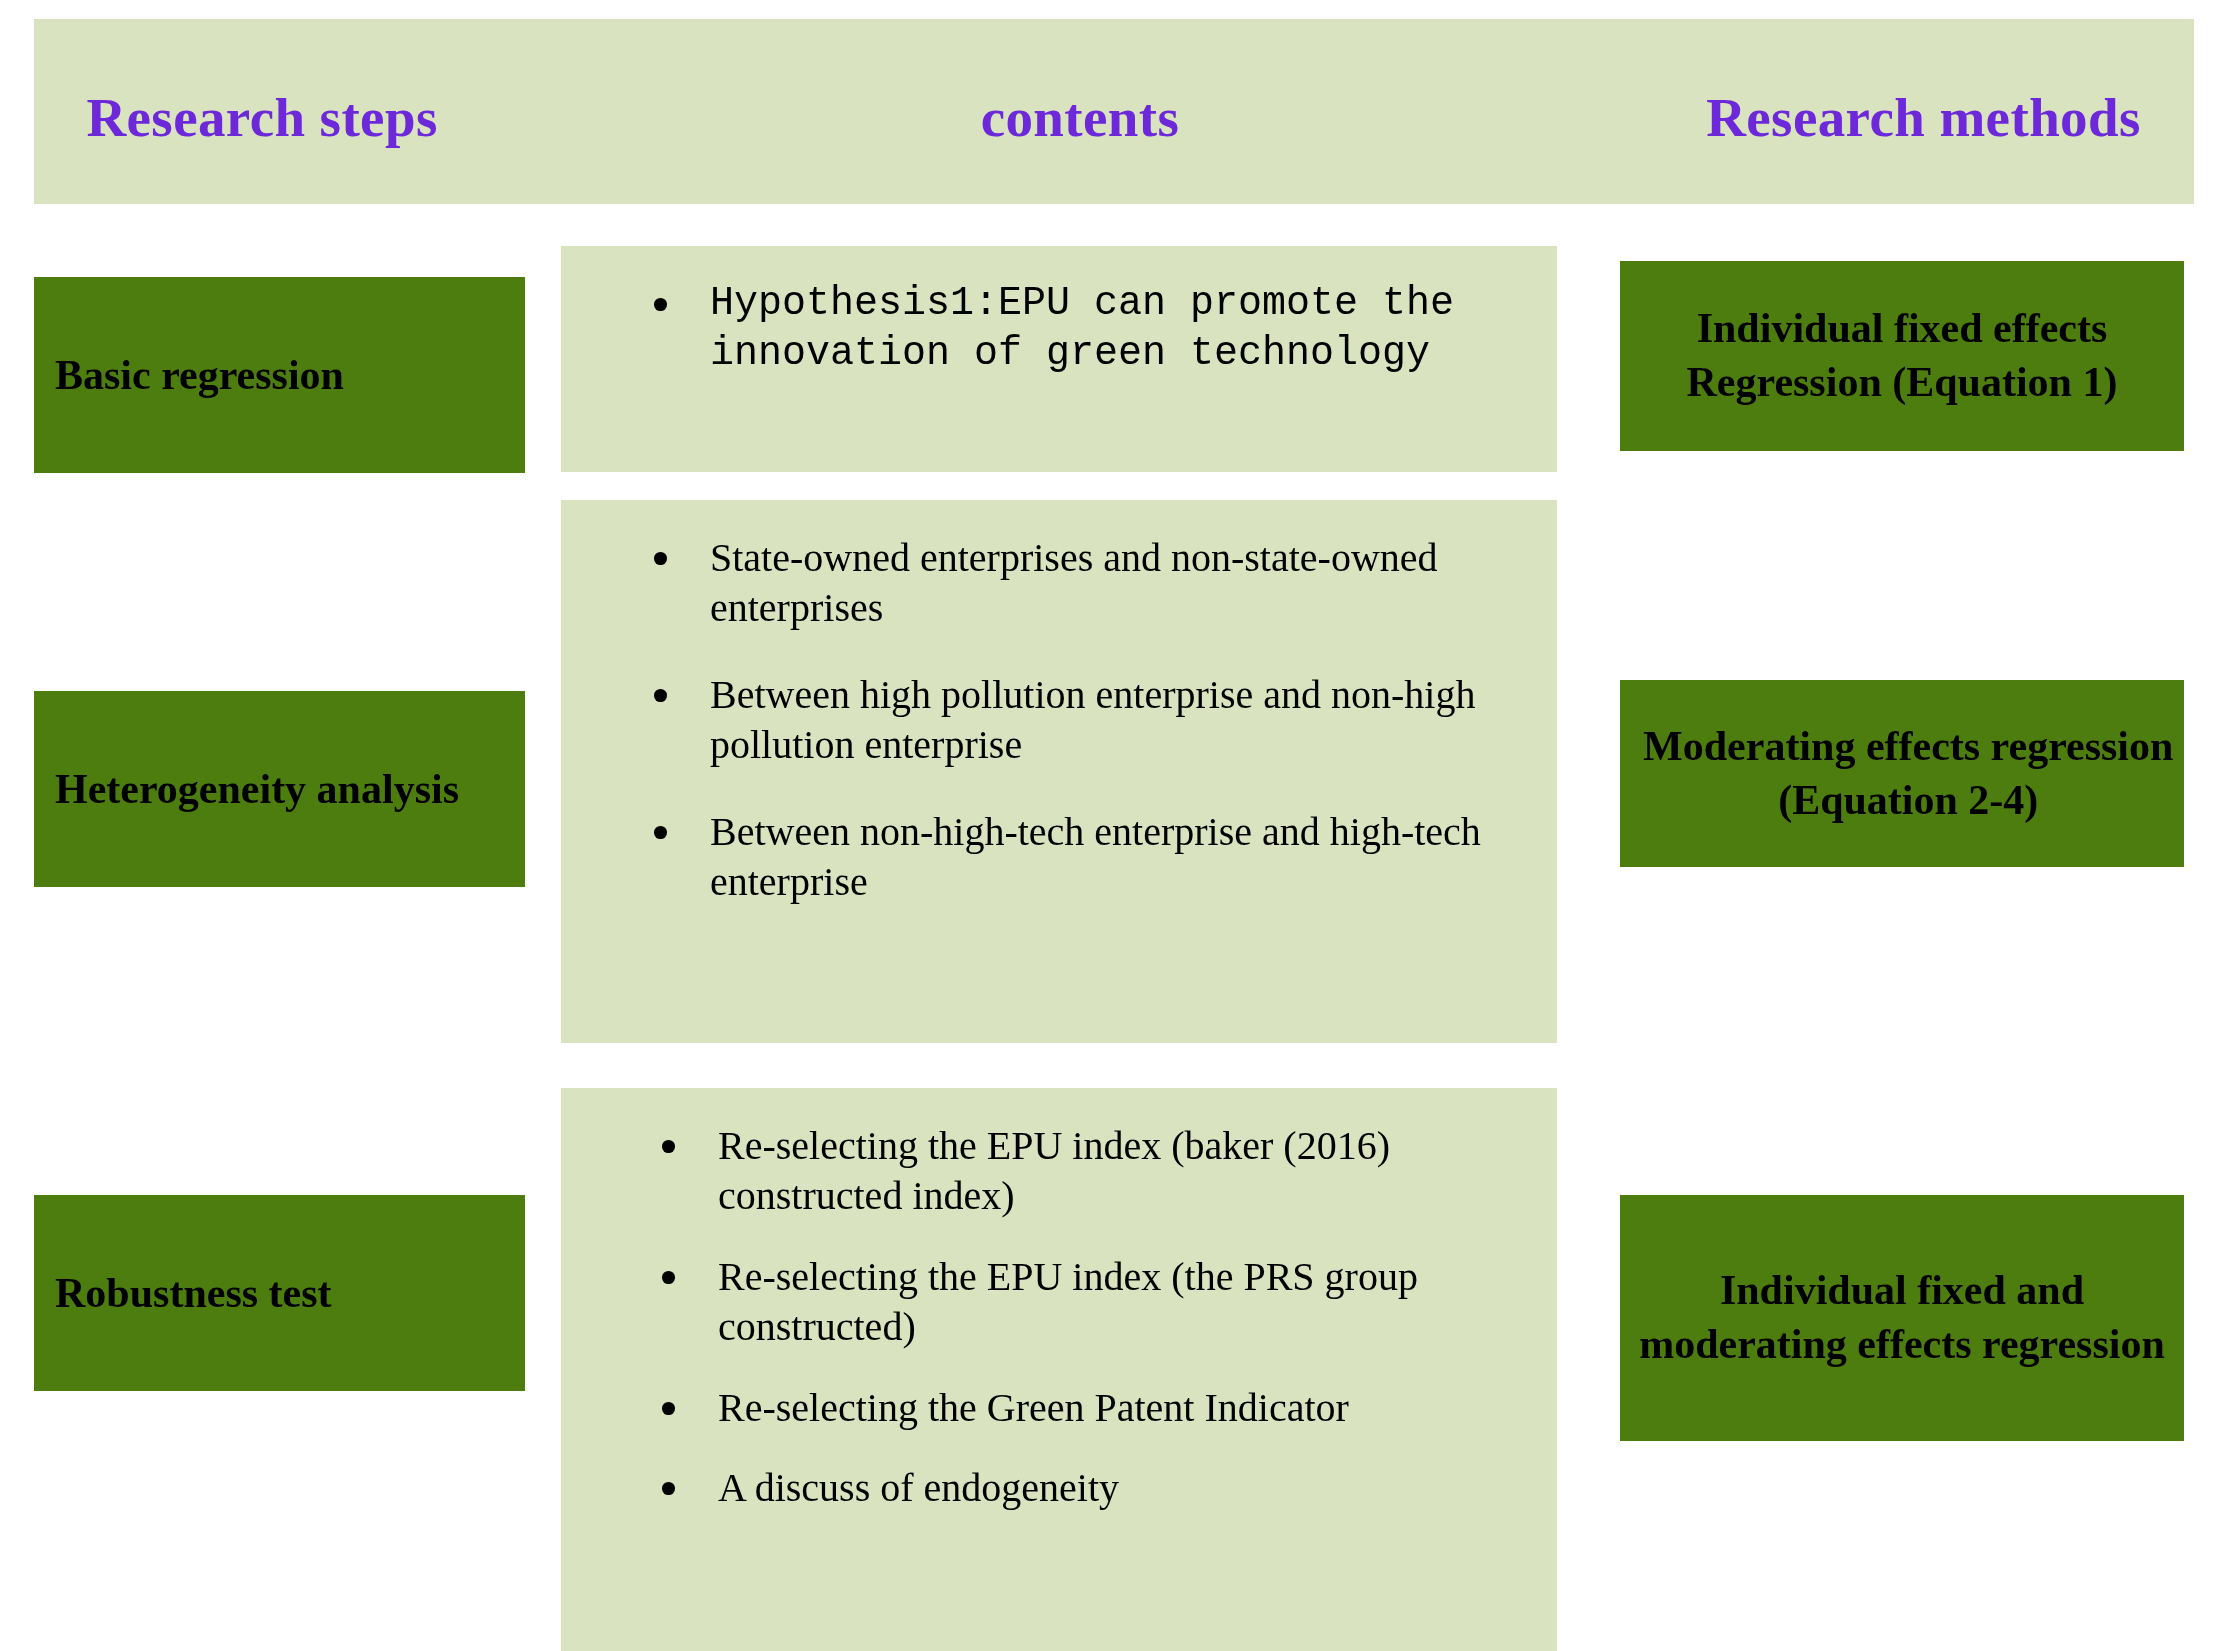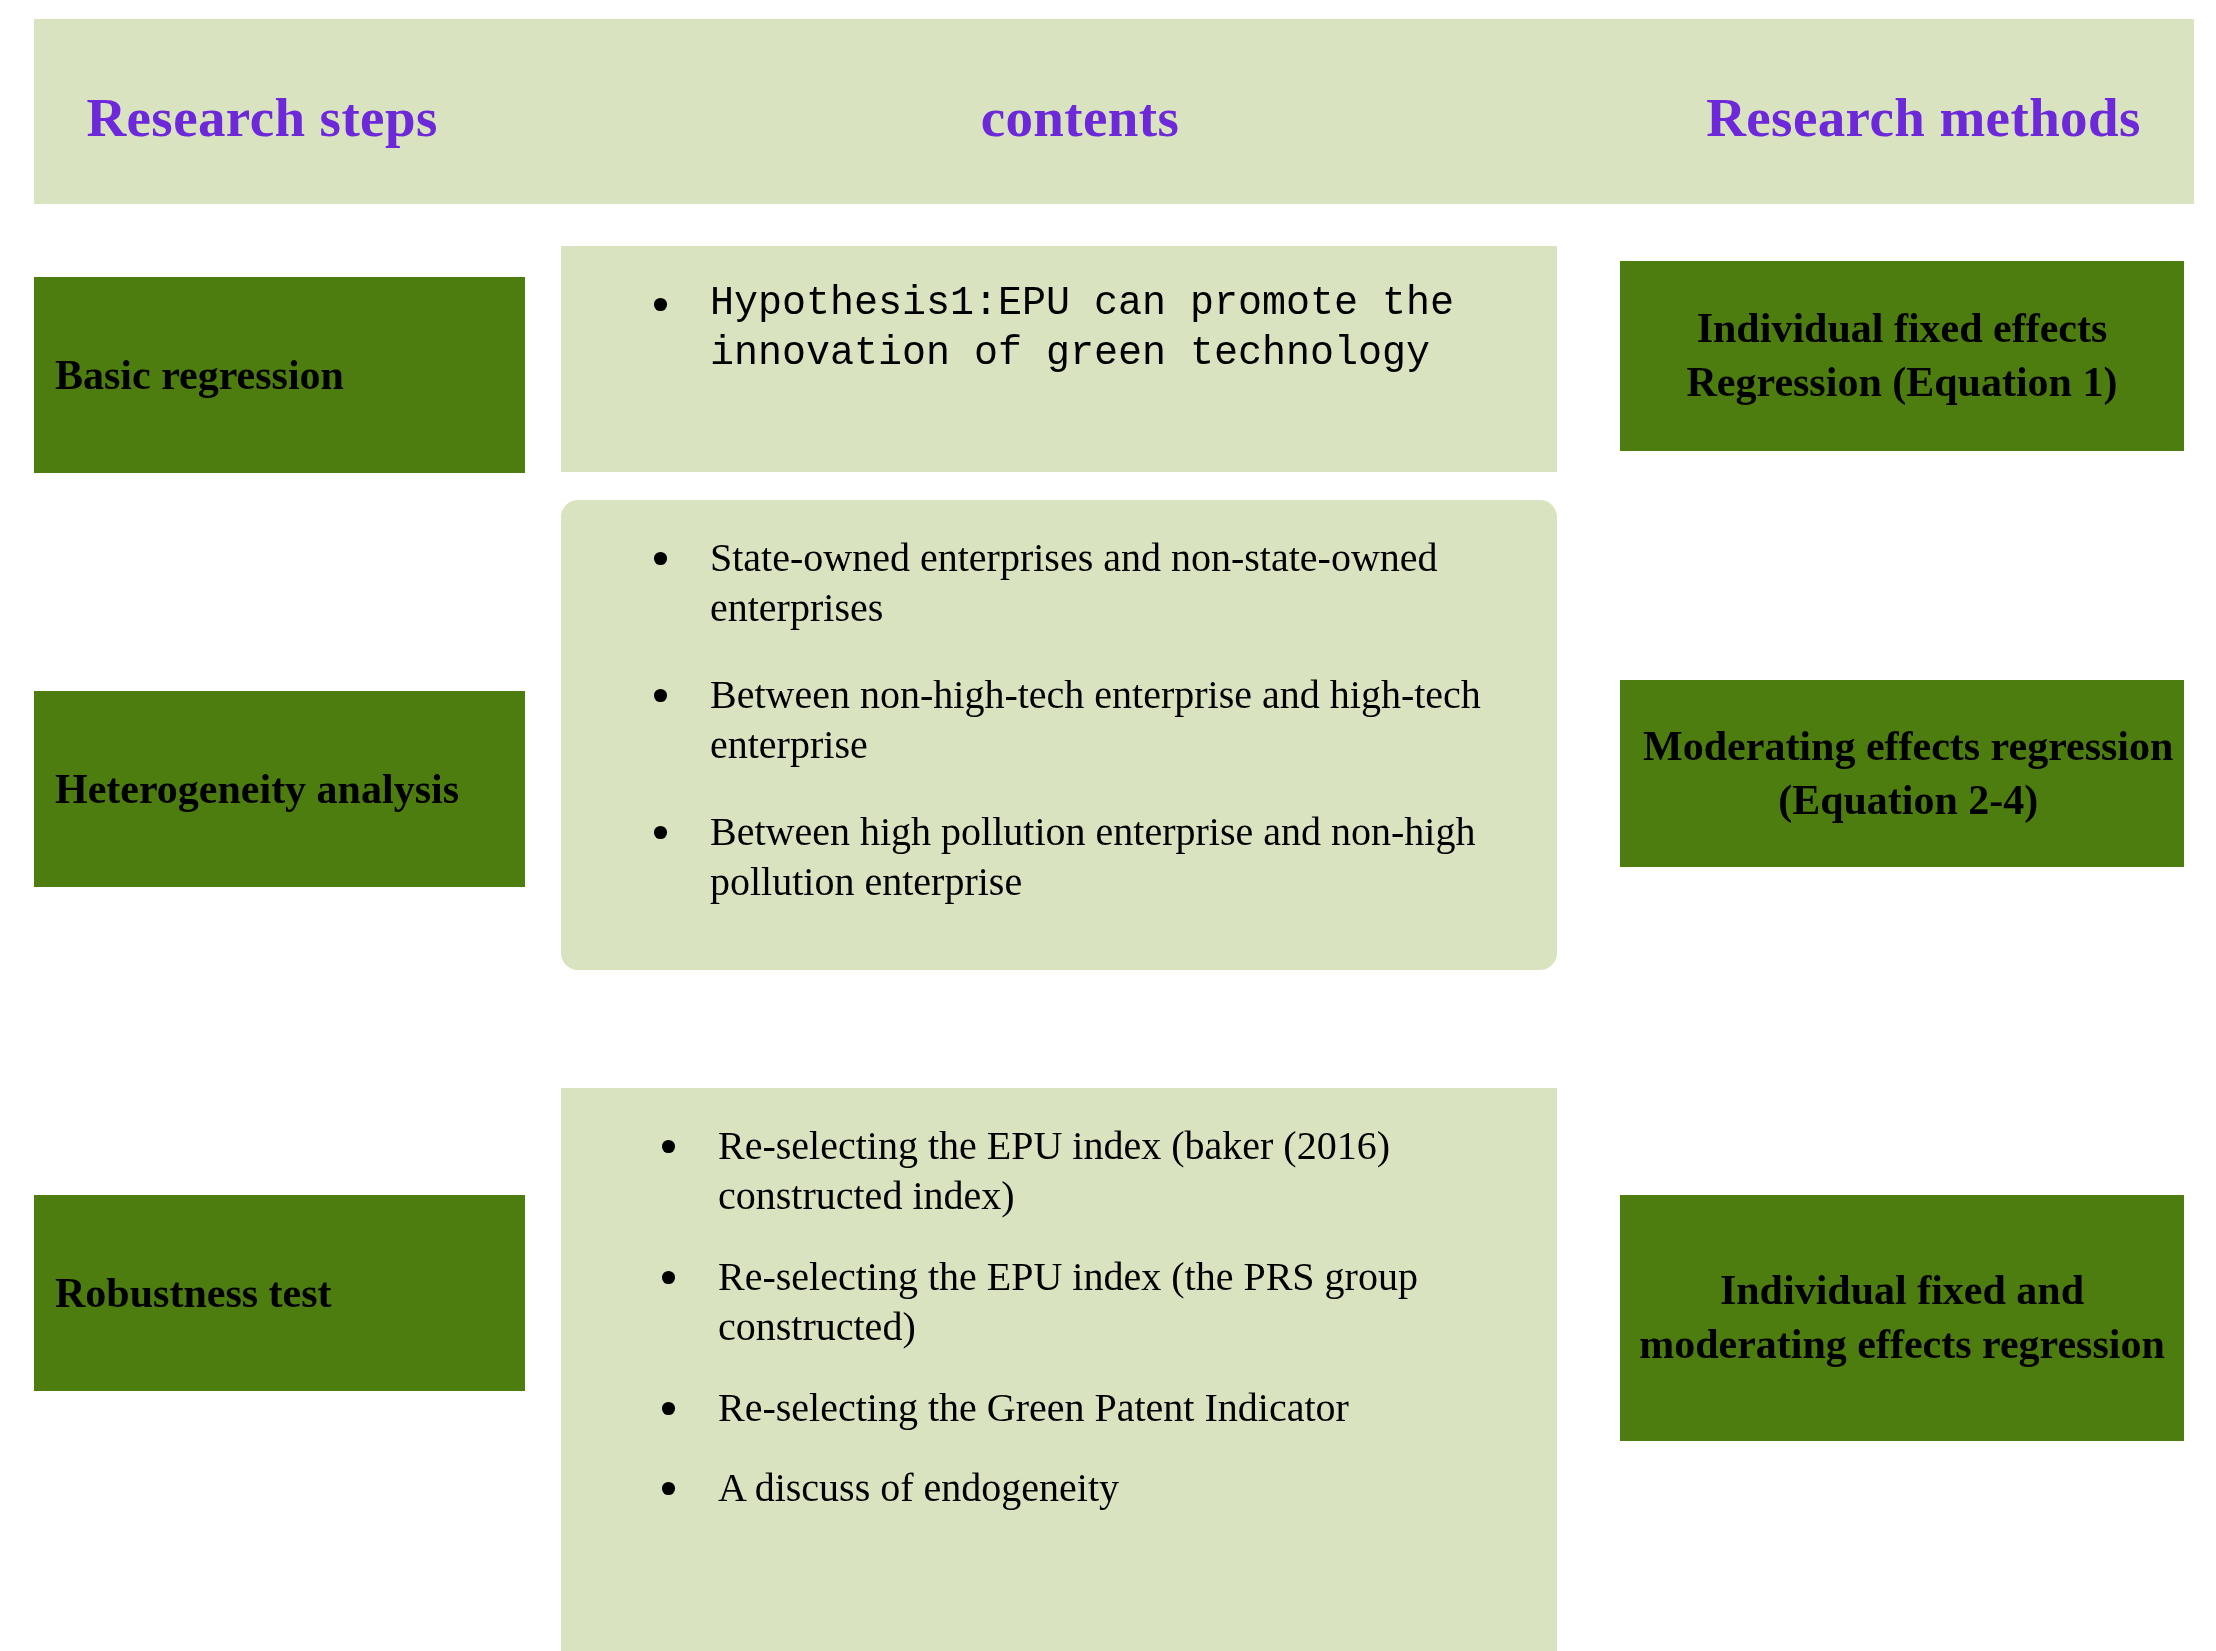--- a/index.html
+++ b/index.html
@@ -72,21 +72,21 @@
   #step-box-3 { top: 1195px; height: 196px; }
 
   
   .content-box {
     left: 561px;
     width: 996px;
     padding: 33px 0 22.4px 0;
     box-sizing: border-box;
   }
   #content-box-1 { top: 246px;  height: 226px; }
-  #content-box-2 { top: 500px;  height: 470px; border-radius: 17px; }
+  #content-box-2 { top: 500px;  height: 543px; }
   #content-box-3 { top: 1088px; height: 563px; padding-left: 8px; }
 
   .bullet-list {
     list-style: none;
     margin: 0;
     padding: 0;
   }
   .bullet-item {
     position: relative;
     font-size: 40px;
@@ -162,25 +162,25 @@
   </div>
 
   <div class="box green content-box" id="content-box-2">
     <ul class="bullet-list">
       <li class="bullet-item">
         <span class="bullet-dot"></span>
         <span>State-owned enterprises and non-state-owned enterprises</span>
       </li>
       <li class="bullet-item">
         <span class="bullet-dot"></span>
+        <span>Between high pollution enterprise and non-high pollution enterprise</span>
+      </li>
+      <li class="bullet-item">
+        <span class="bullet-dot"></span>
         <span>Between  non-high-tech enterprise and high-tech enterprise</span>
-      </li>
-      <li class="bullet-item">
-        <span class="bullet-dot"></span>
-        <span>Between high pollution enterprise and non-high pollution enterprise</span>
       </li>
     </ul>
   </div>
 
   <div class="box blue method-box" id="method-box-2">
     <span>Moderating effects regression (Equation 2-4)</span>
   </div>
 
   <div class="box blue step-box" id="step-box-3">
     <span>Robustness test</span>

